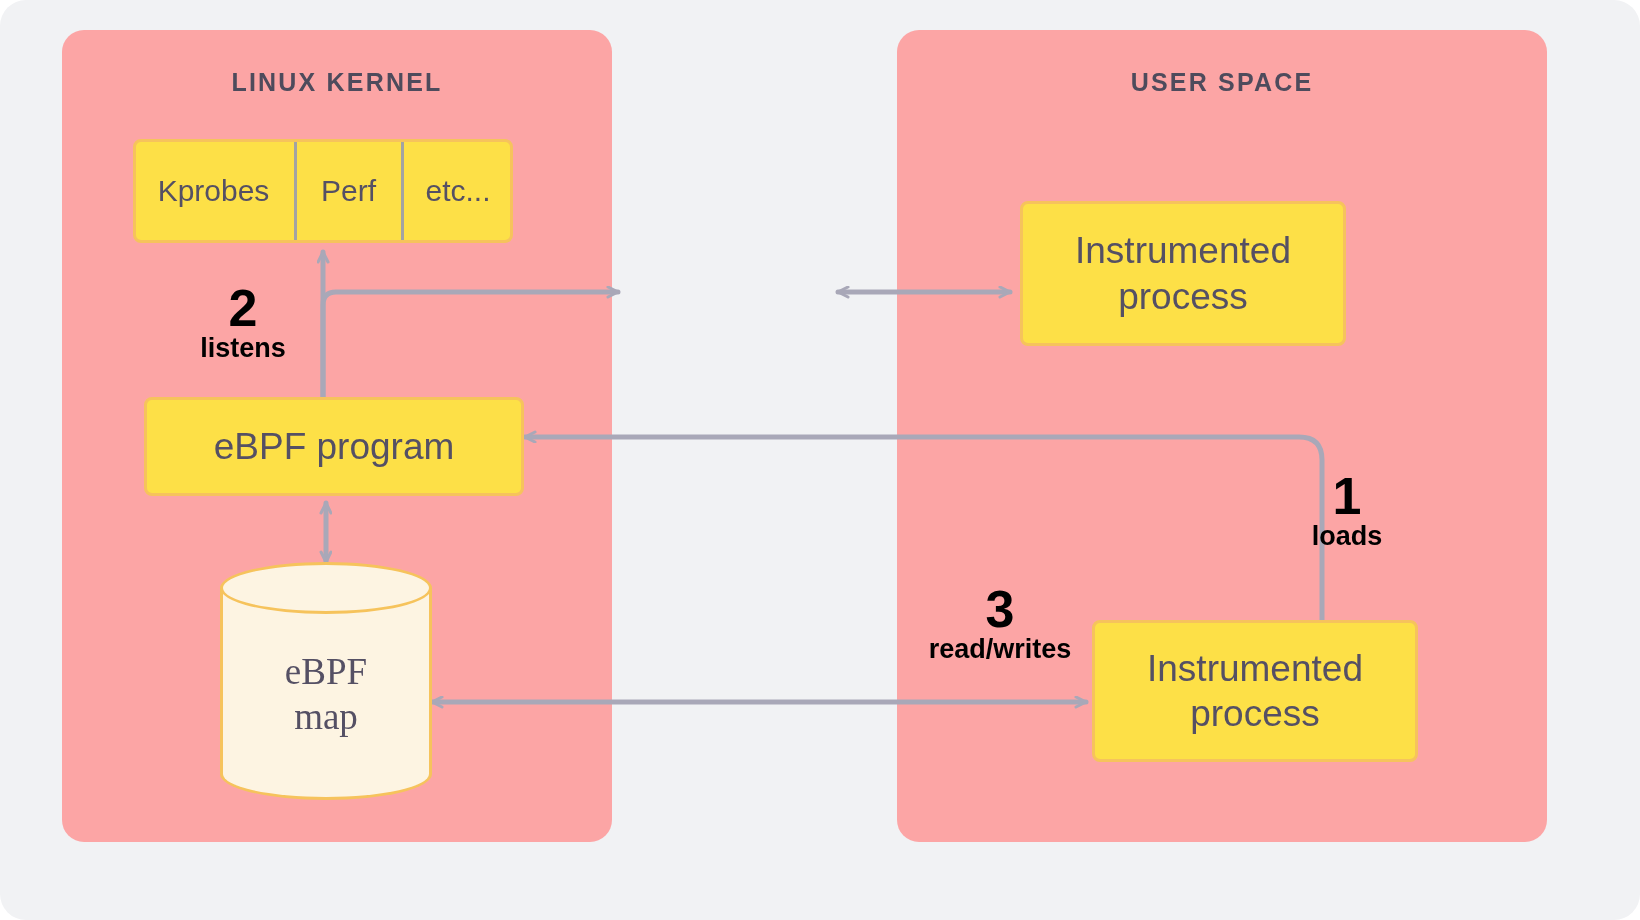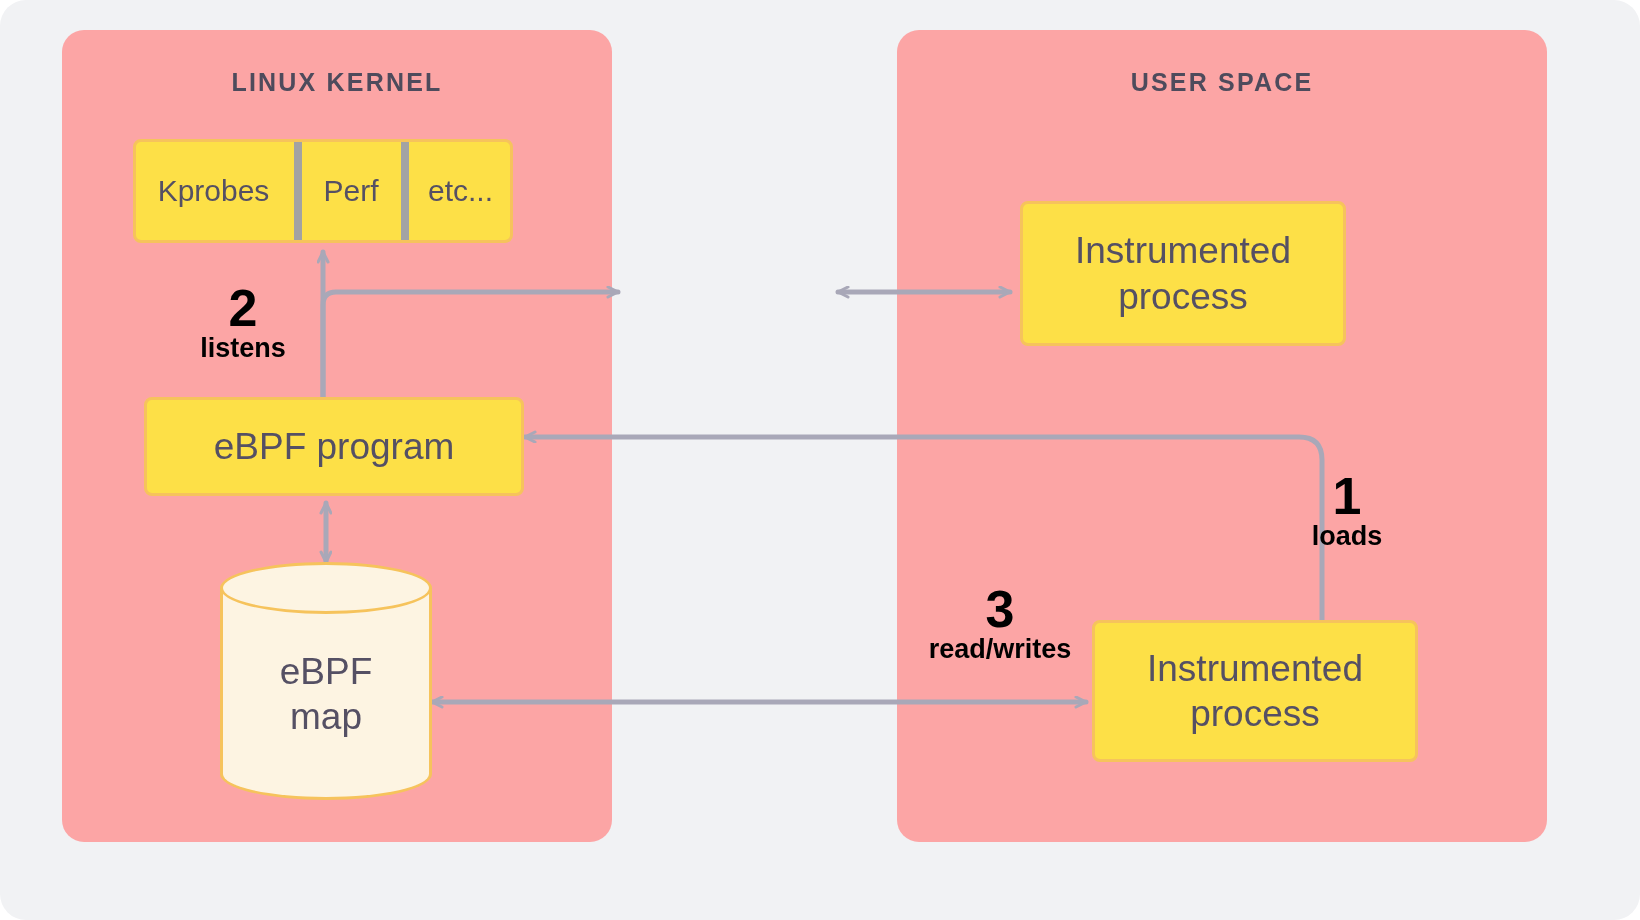--- a/index.html
+++ b/index.html
@@ -56,21 +56,21 @@
   #probes-strip .cell {
     flex: 0 0 auto;
     display: flex;
     align-items: center;
     justify-content: center;
     font-size: 30px;
     color: #555064;
     height: 100%;
     box-sizing: border-box;
   }
-  #probes-strip .cell + .cell { border-left: 8px solid #a3a3a3; }
+  #probes-strip .cell + .cell { border-left: 3px solid #a3a3a3; }
 
   
   .cylinder {
     position: absolute;
     box-sizing: border-box;
   }
   .cyl-body {
     position: absolute;
     left: 0; right: 0;
     top: 26px; bottom: 0;
@@ -97,20 +97,21 @@
     top: 0; bottom: 0;
     display: flex;
     align-items: center;
     justify-content: center;
     text-align: center;
     font-size: 37px;
     color: #555064;
     line-height: 1.22;
     padding-top: 26px;
     box-sizing: border-box;
+    font-family: Liberation Serif, serif;
   }
 
   
   .step {
     position: absolute;
     text-align: center;
     color: #000000;
   }
   .step .num {
     font-size: 52px;

